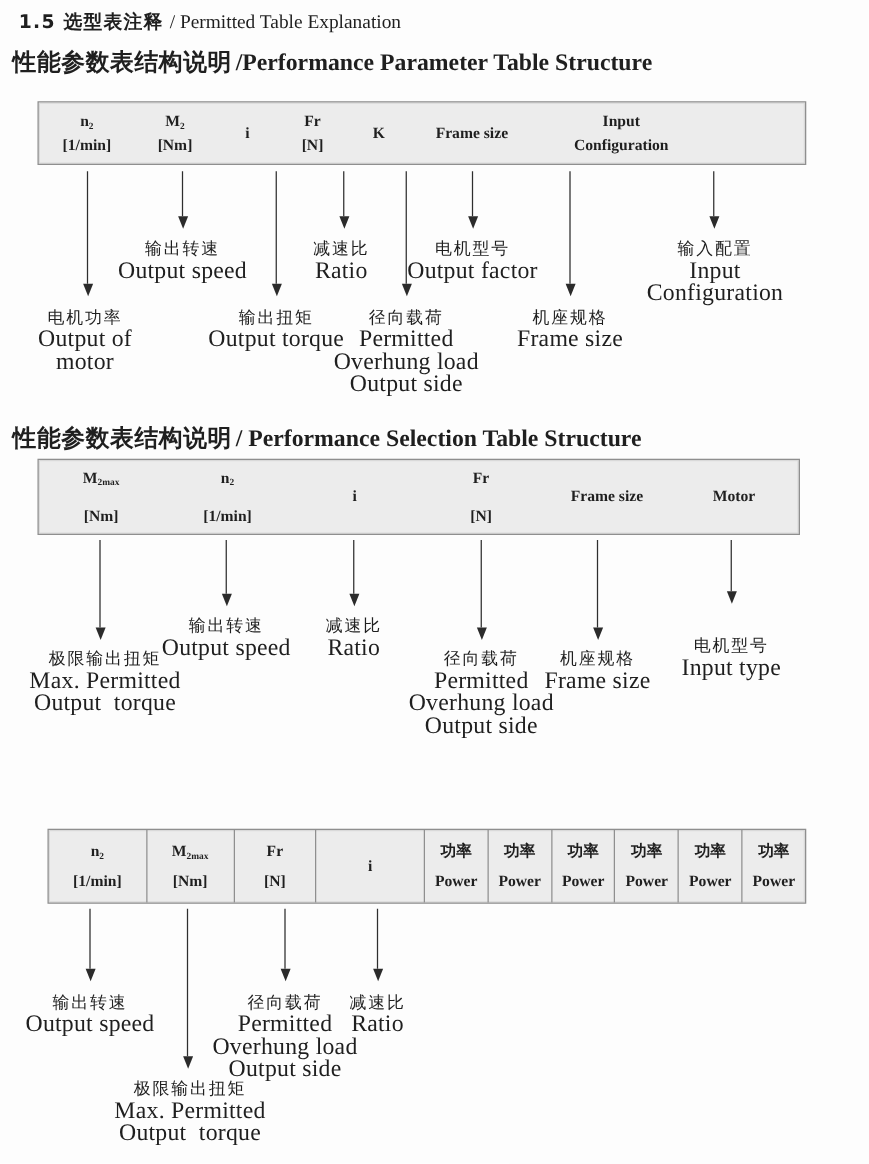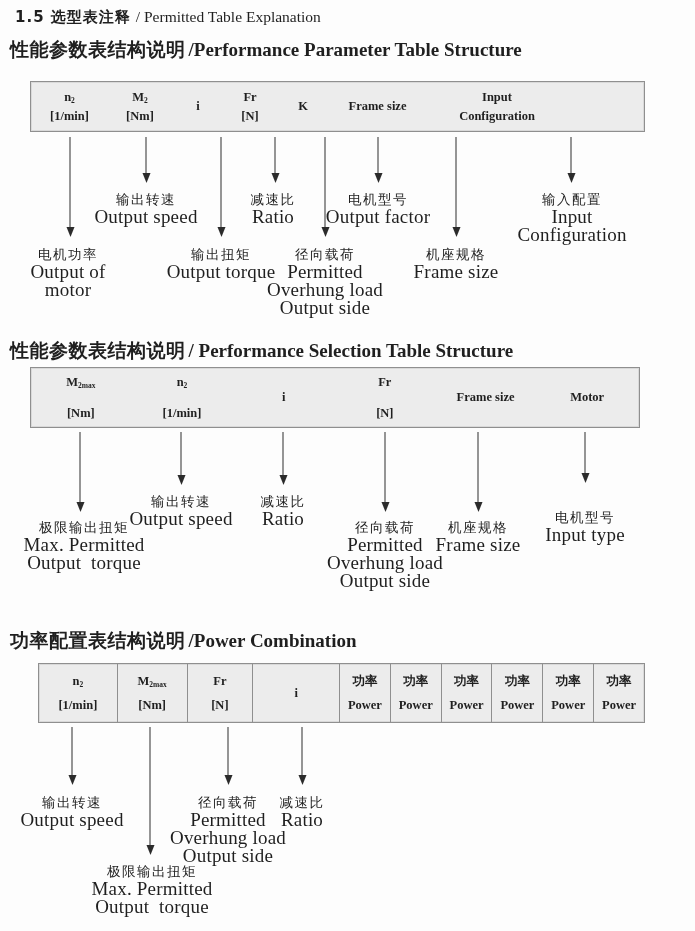--- a/index.html
+++ b/index.html
@@ -233,23 +233,20 @@
     </div>
   <div class="lbl" style="left:478px;top:518px;">
       <div class="zh">机座规格</div>
       <div class="en">Frame size</div>
     </div>
   <div class="lbl" style="left:585px;top:508px;">
       <div class="zh">电机型号</div>
       <div class="en">Input type</div>
     </div>
 
-  <div class="sec-h" style="top:628px;">
-    <span class="zh">功率配置表结构说明</span><span class="en">/Power Combination</span>
-  </div>
 
   <div class="tbl t3" style="left:38px;top:663px;width:607px;height:60px;">
     <div class="cell" style="width:79px">
       <div class="hl1"><span>n</span><sub>2</sub></div>
       <div class="hl2">[1/min]</div>
     </div>
     <div class="cell" style="width:70px">
       <div class="hl1"><span>M</span><sub>2max</sub></div>
       <div class="hl2">[Nm]</div>
     </div>

